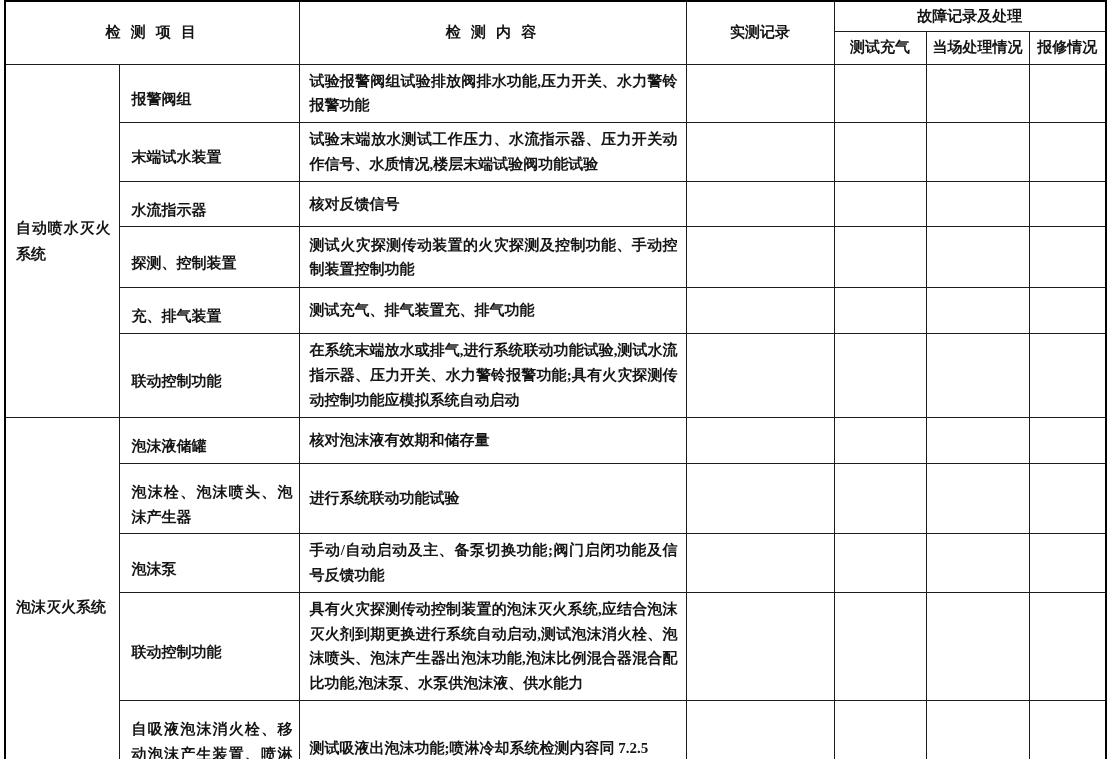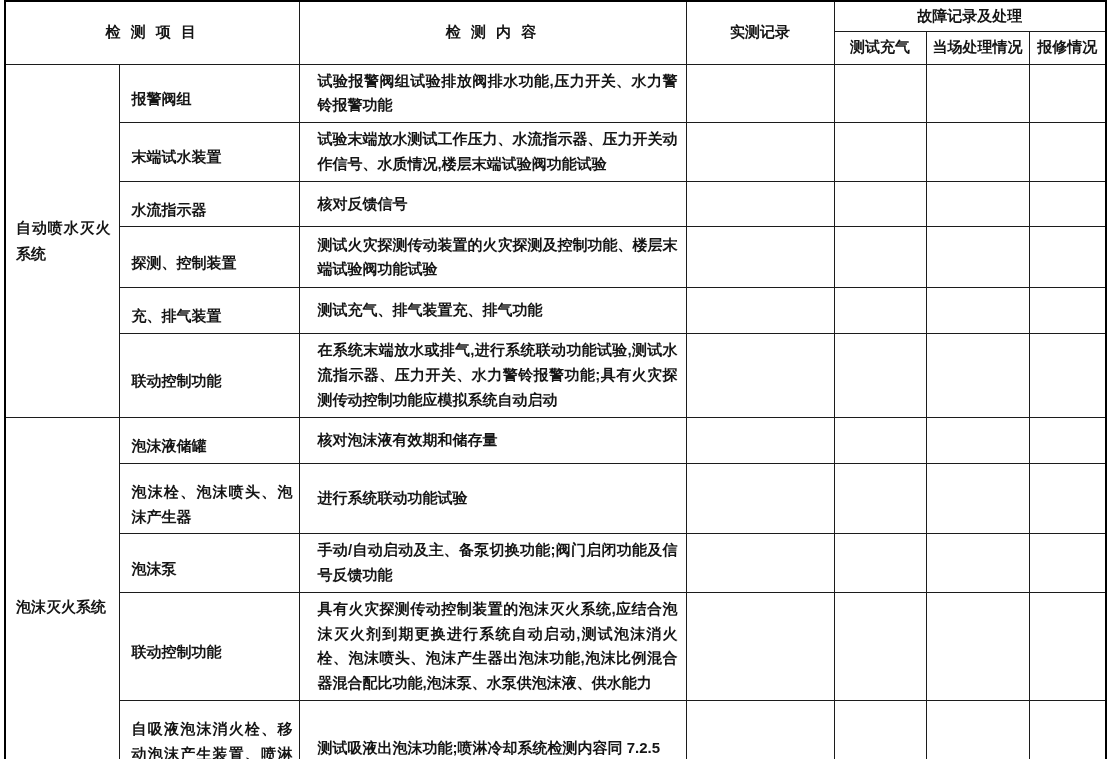--- a/index.html
+++ b/index.html
@@ -57,22 +57,23 @@
   }
   td.item {
     text-align: justify;
     text-justify: inter-ideograph;
     padding: 16px 6px 4px 12px;
     line-height: 1.65;
   }
   td.content {
     text-align: justify;
     text-justify: inter-ideograph;
-    padding: 4px 8px 4px 18px;
+    padding: 4px 8px 4px 10px;
     line-height: 1.65;
+    font-family: Liberation Serif, serif;
   }
   td.blank {
     padding: 0;
   }
 </style>
 </head>
 <body>
 
 <div class="page">
 
@@ -121,21 +122,21 @@
       <tr style="height:32px">
         <td class="item">水流指示器</td>
         <td class="content">核对反馈信号</td>
         <td class="blank"></td>
         <td class="blank"></td>
         <td class="blank"></td>
         <td class="blank"></td>
       </tr>
       <tr style="height:61px">
         <td class="item">探测、控制装置</td>
-        <td class="content">测试火灾探测传动装置的火灾探测及控制功能、楼层末端试验阀功能试验</td>
+        <td class="content">测试火灾探测传动装置的火灾探测及控制功能、手动控制装置控制功能</td>
         <td class="blank"></td>
         <td class="blank"></td>
         <td class="blank"></td>
         <td class="blank"></td>
       </tr>
       <tr style="height:30px">
         <td class="item">充、排气装置</td>
         <td class="content">测试充气、排气装置充、排气功能</td>
         <td class="blank"></td>
         <td class="blank"></td>

